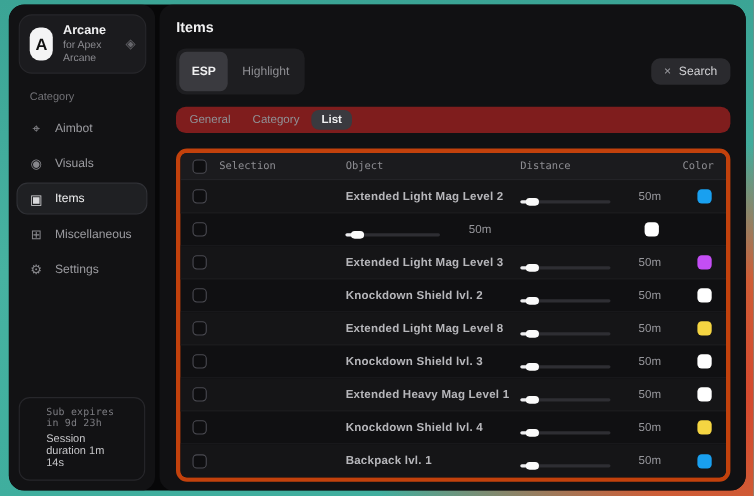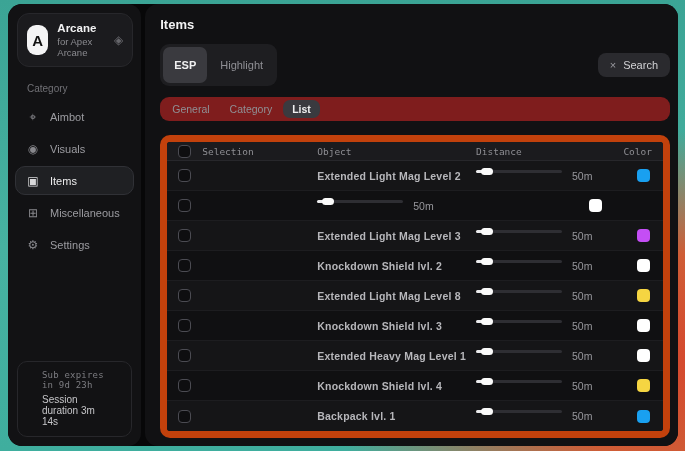--- a/index.html
+++ b/index.html
@@ -55,41 +55,41 @@
   .pill.active { background:#3a3a3f; color:#f0f0f1; font-weight:600; }
   .view-tabs { margin-top:11px; }
   .view-tabs .pill { padding:3px 9px; font-size:10.5px; }
   .search-btn {
     display:inline-flex; align-items:center; gap:7px; background:#2a2a2e; border-radius:8px;
     padding:6px 12px; font-size:11px; color:#d2d2d5; cursor:pointer;
   }
   .search-btn .x-ic { color:#9b9ba0; font-size:11px; line-height:1; }
   
   .table {
-    margin-top:14px; flex:1; border:7px solid #c2410c; border-radius:10px;
+    margin-top:14px; flex:1; border:4px solid #c2410c; border-radius:10px;
     overflow:hidden; display:flex; flex-direction:column; background:#101012;
   }
   .trow {
     display:grid; grid-template-columns:14px 105px 1fr 128px 38px;
     gap:10px; align-items:center; padding:0 11px;
   }
   .thead {
     height:30px; background:#1b1b1e; border-bottom:1px solid #27272b;
     font-family:"DejaVu Sans Mono", monospace; font-size:9.5px; color:#8e8e93;
   }
   .tbody { flex:1; display:flex; flex-direction:column; }
   .drow { flex:1; min-height:30px; border-bottom:1px solid #1d1d20; }
   .drow:nth-child(odd) { background:#151517; }
   .drow:last-child { border-bottom:none; }
   .cbx {
     width:13px; height:13px; border:1.5px solid #4b4b52; border-radius:4px;
     background:#0e0e10; cursor:pointer; display:inline-block;
   }
   .obj { font-size:10.5px; color:#b7b7bb; letter-spacing:.2px; white-space:nowrap;font-weight:bold; }
-  .dist-cell { display:flex; align-items:flex-start; gap:10px; }
+  .dist-cell { display:flex; align-items:flex-end; gap:26px; }
   .slider { position:relative; width:86px; height:3px; background:#2e2e33; border-radius:2px; cursor:pointer; }
   .slider .fill { position:absolute; left:0; top:0; height:3px; width:9px; background:#ececee; border-radius:2px; }
   .slider .thumb { position:absolute; left:5px; top:-2px; width:12px; height:7px; background:#fafafa; border-radius:4px; }
   .dist-label { font-size:10.5px; color:#97979c; }
   .color-cell { display:flex; justify-content:flex-end; padding-right:2px; }
   .col-color { text-align:right; }
   .swatch { width:13px; height:13px; border-radius:4px; cursor:pointer; }
 </style>
 </head>
 <body>
@@ -128,21 +128,21 @@
         <div class="nav-item">
     <span class="nav-ic">⚙</span>
     <span>Settings</span>
   </div>
       </nav>
 
     <div class="side-spacer"></div>
 
     <div class="footer-card">
       <div class="f1">Sub expires in 9d 23h</div>
-      <div class="f2">Session duration 3m 14s</div>
+      <div class="f2">Session duration 1m 14s</div>
     </div>
   </aside>
 
   <section class="main">
     <div class="page-title">Items</div>
 
     <div class="controls">
       <div class="pillbar">
           <span class="pill active">ESP</span>
           <span class="pill">Highlight</span>

